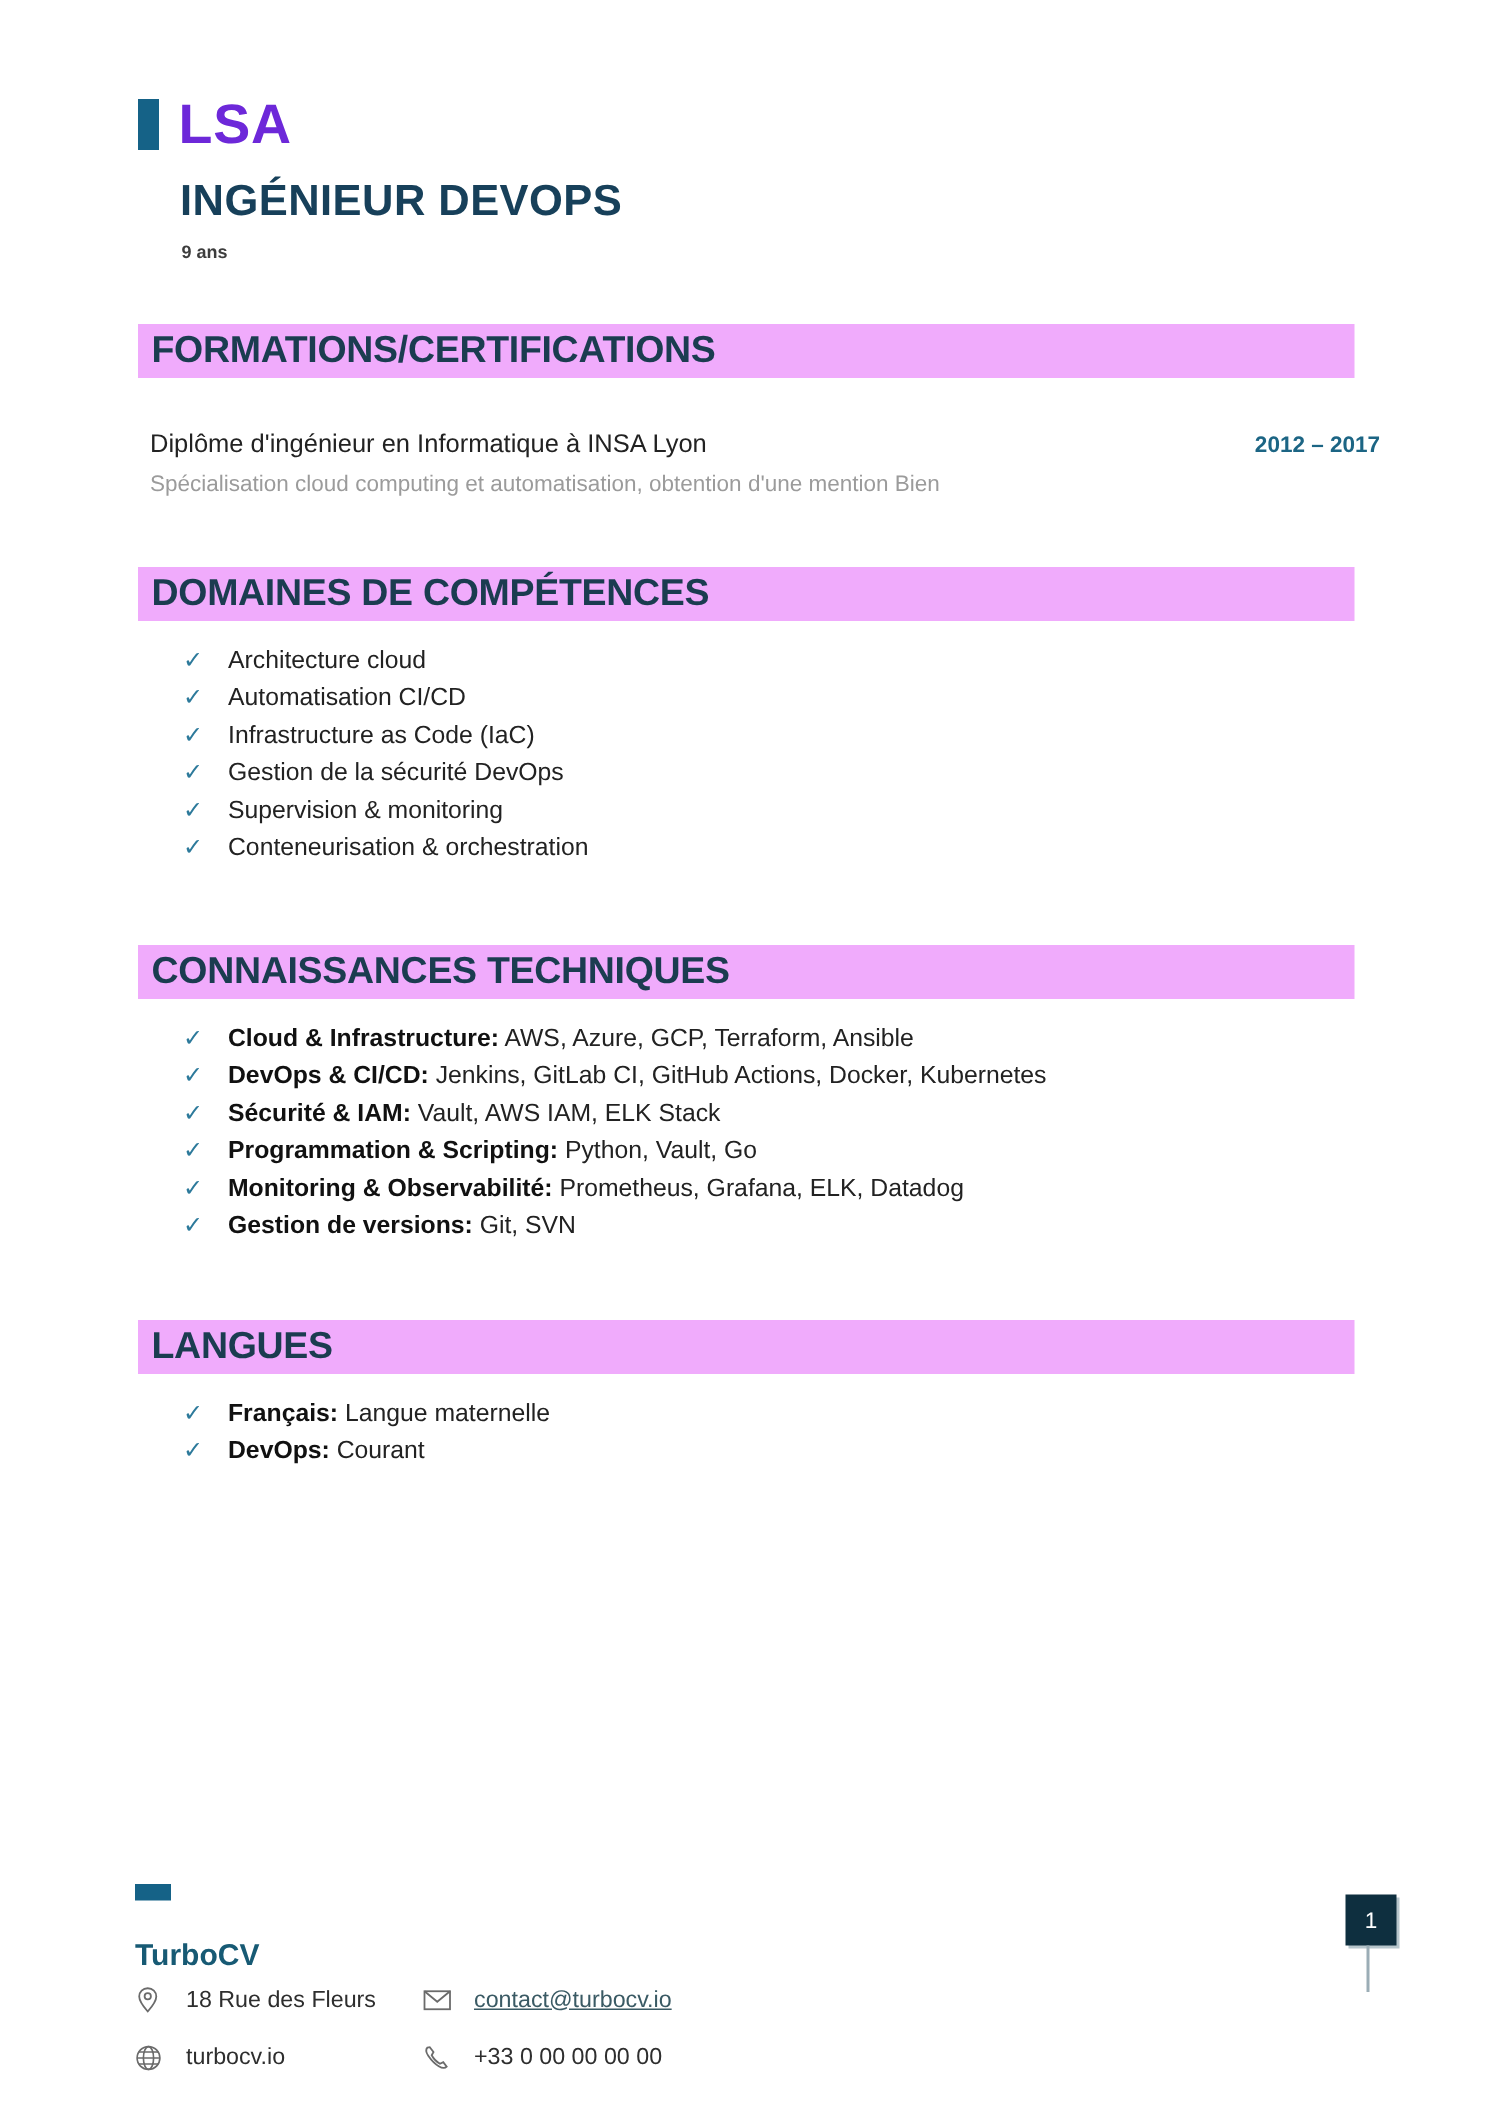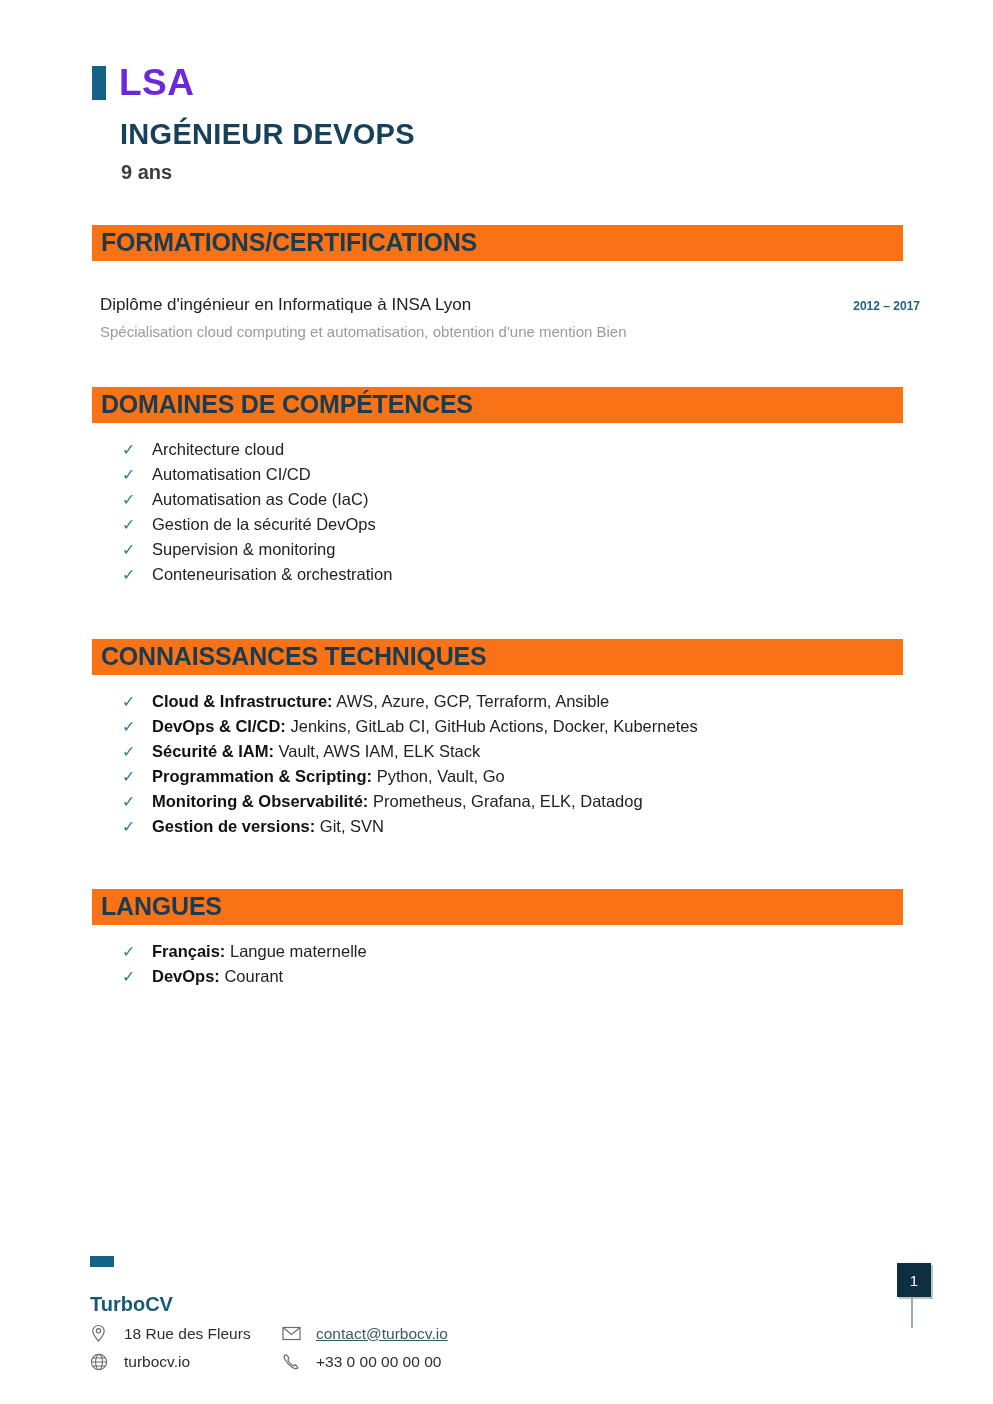--- a/index.html
+++ b/index.html
@@ -19,38 +19,38 @@
   .accent-bar { width: 14px; height: 34px; background: #156287; }
   .name {
     font-size: 37px; font-weight: bold; color: #6d28d9; letter-spacing: 0.5px;
   }
   .job-title {
     margin: 14px 0 0 28px;
     font-size: 29px; font-weight: bold; color: #17405a; letter-spacing: 0.3px;
   }
   .experience {
     margin: 10px 0 0 29px;
-    font-size: 20px; font-weight: bold; color: #3d3d3d;
+    font-size: 12px; font-weight: bold; color: #3d3d3d;
   }
 
   
   .content { margin-left: 92px; }
   .section-heading {
     width: 811px; box-sizing: border-box;
-    background: #f97316;
+    background: #f0abfc;
     color: #1b3c50;
     font-size: 25px; font-weight: bold;
     padding: 3px 0 4px 9px;
     letter-spacing: -0.2px;
   }
   .section-formations { margin-top: 41px; }
   .entry { width: 828px; margin-top: 34px; }
   .entry-row { display: flex; justify-content: space-between; align-items: baseline; }
   .entry-title { font-size: 17px; color: #222222; margin-left: 8px; }
-  .entry-date { font-size: 12px; font-weight: bold; color: #1c6584; }
+  .entry-date { font-size: 15px; font-weight: bold; color: #1c6584; }
   .entry-subtitle { font-size: 15px; color: #9b9b9b; margin: 8px 0 0 8px; }
 
   .section-domaines { margin-top: 47px; }
   .section-connaissances { margin-top: 52px; }
   .section-langues { margin-top: 50px; }
 
   ul.check-list { list-style: none; margin: 14px 0 0 0; padding: 0; }
   ul.check-list li { display: flex; line-height: 25px; font-size: 16.5px; color: #222222; }
   .check {
     color: #2d7a9b; width: 30px; flex: 0 0 30px; margin-left: 30px;
@@ -59,21 +59,21 @@
   .kv b { font-weight: bold; color: #111111; }
 
   
   .footer { position: absolute; left: 90px; top: 1256px; }
   .footer-rect { width: 24px; height: 11px; background: #156287; }
   .brand { margin-top: 26px; font-size: 20px; font-weight: bold; color: #175a74; }
   .contact-grid {
     margin-top: 8px;
     display: grid;
     grid-template-columns: 34px 158px 34px auto;
-    row-gap: 10px; align-items: center;
+    row-gap: 20px; align-items: center;
     font-size: 15.5px; color: #2e2e2e;
   }
   .contact-grid .cicon { color: #6b6b6b; }
   .contact-grid svg { display: block; }
   a.email-link { color: #3a5a64; text-decoration: underline; }
   .phone-value, .address-value, .website-value { color: #2e2e2e; }
 
   
   .page-marker {
     position: absolute; left: 897px; top: 1263px;
@@ -121,21 +121,21 @@
         <li>
             <span class="check">✓</span>
             <span>Architecture cloud</span>
           </li>
         <li>
             <span class="check">✓</span>
             <span>Automatisation CI/CD</span>
           </li>
         <li>
             <span class="check">✓</span>
-            <span>Automatisation as Code (IaC)</span>
+            <span>Infrastructure as Code (IaC)</span>
           </li>
         <li>
             <span class="check">✓</span>
             <span>Gestion de la sécurité DevOps</span>
           </li>
         <li>
             <span class="check">✓</span>
             <span>Supervision &amp; monitoring</span>
           </li>
         <li>

